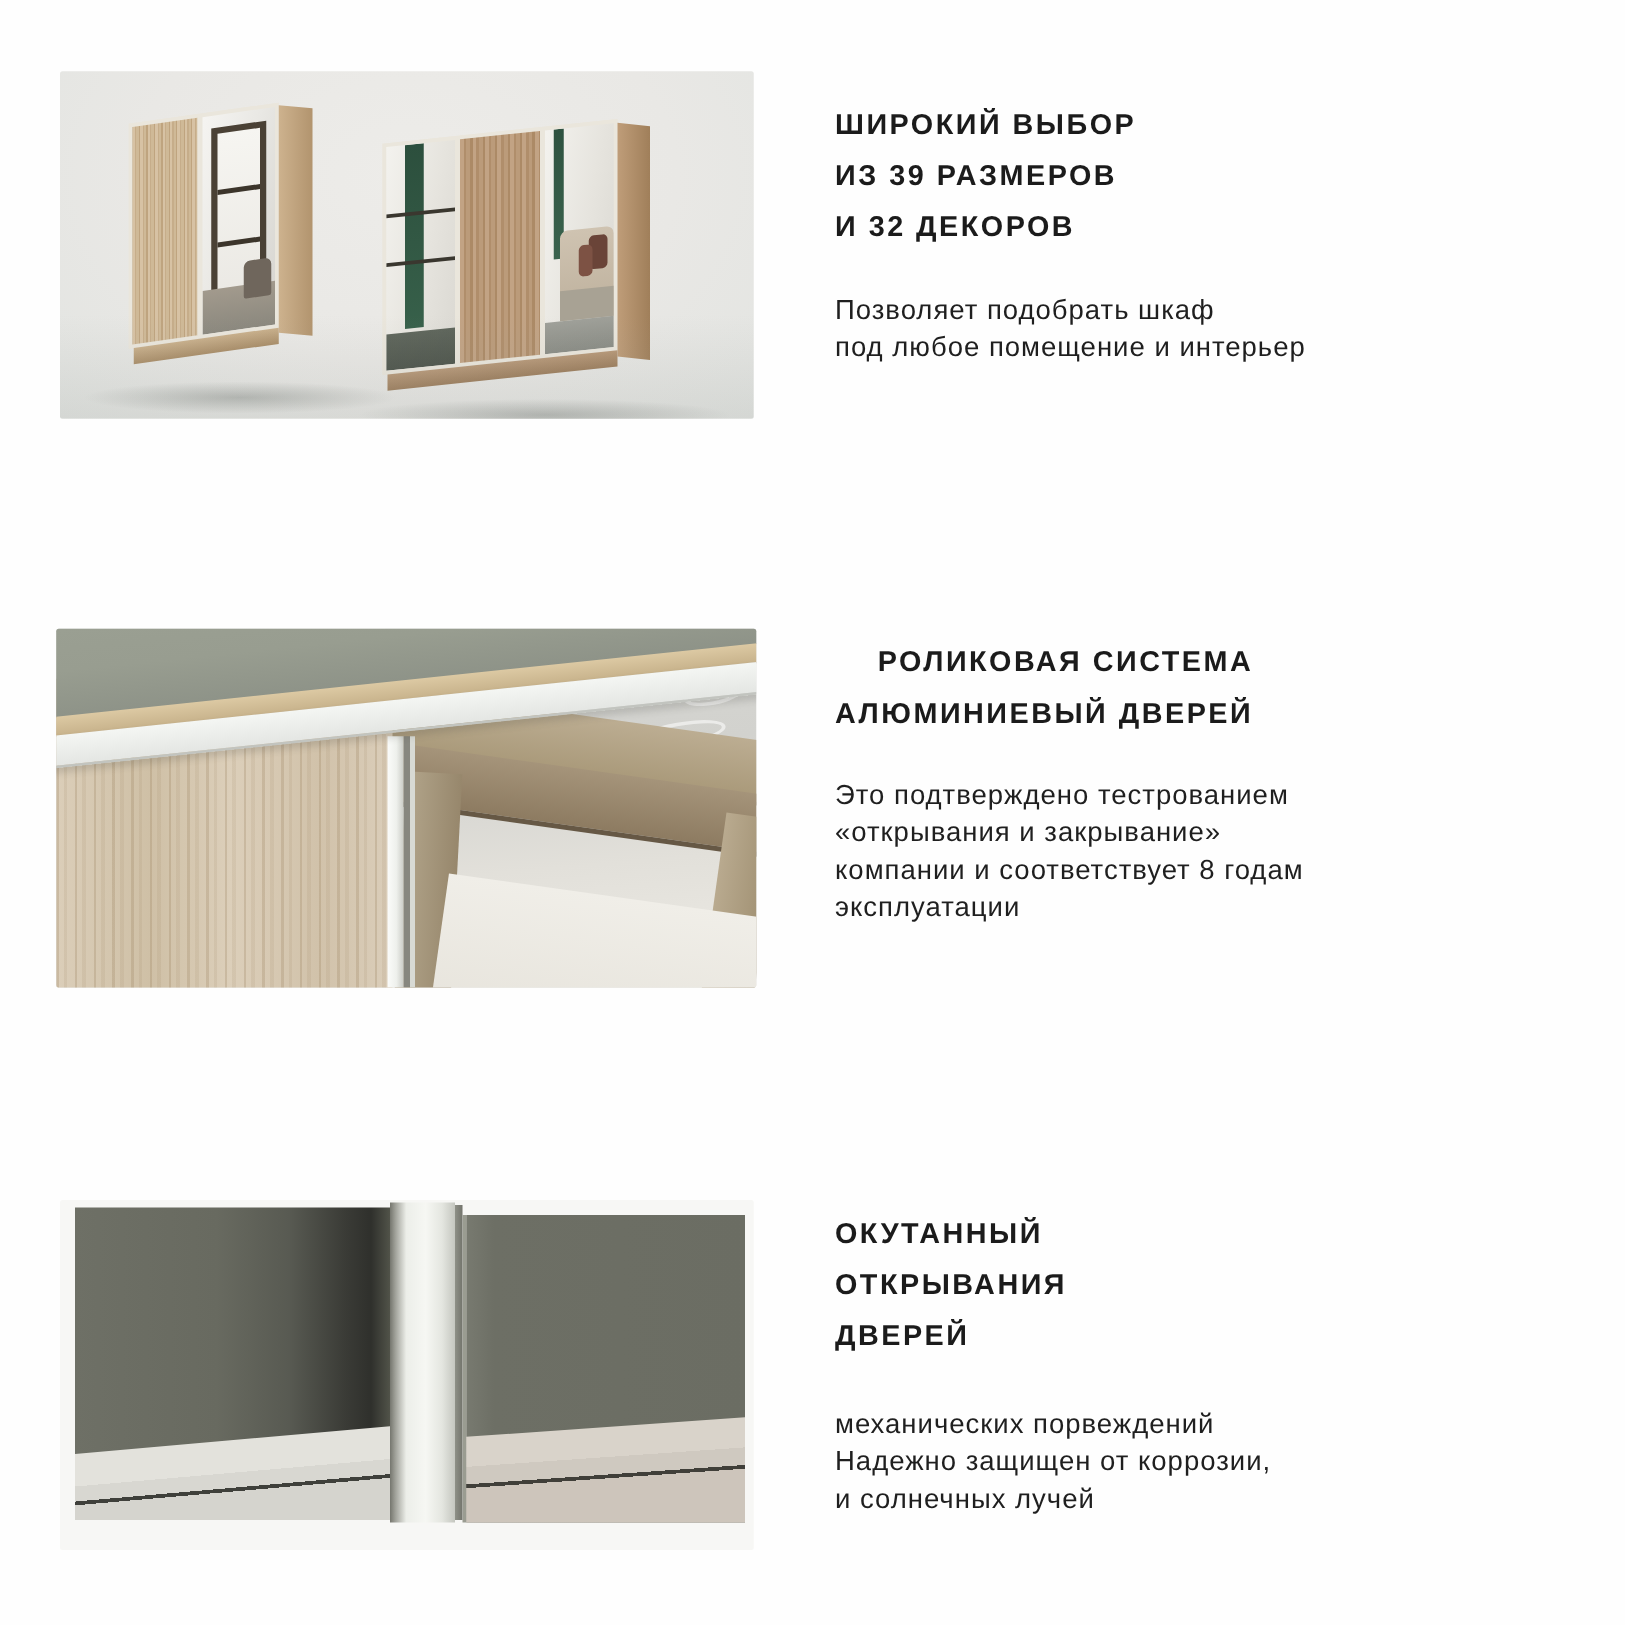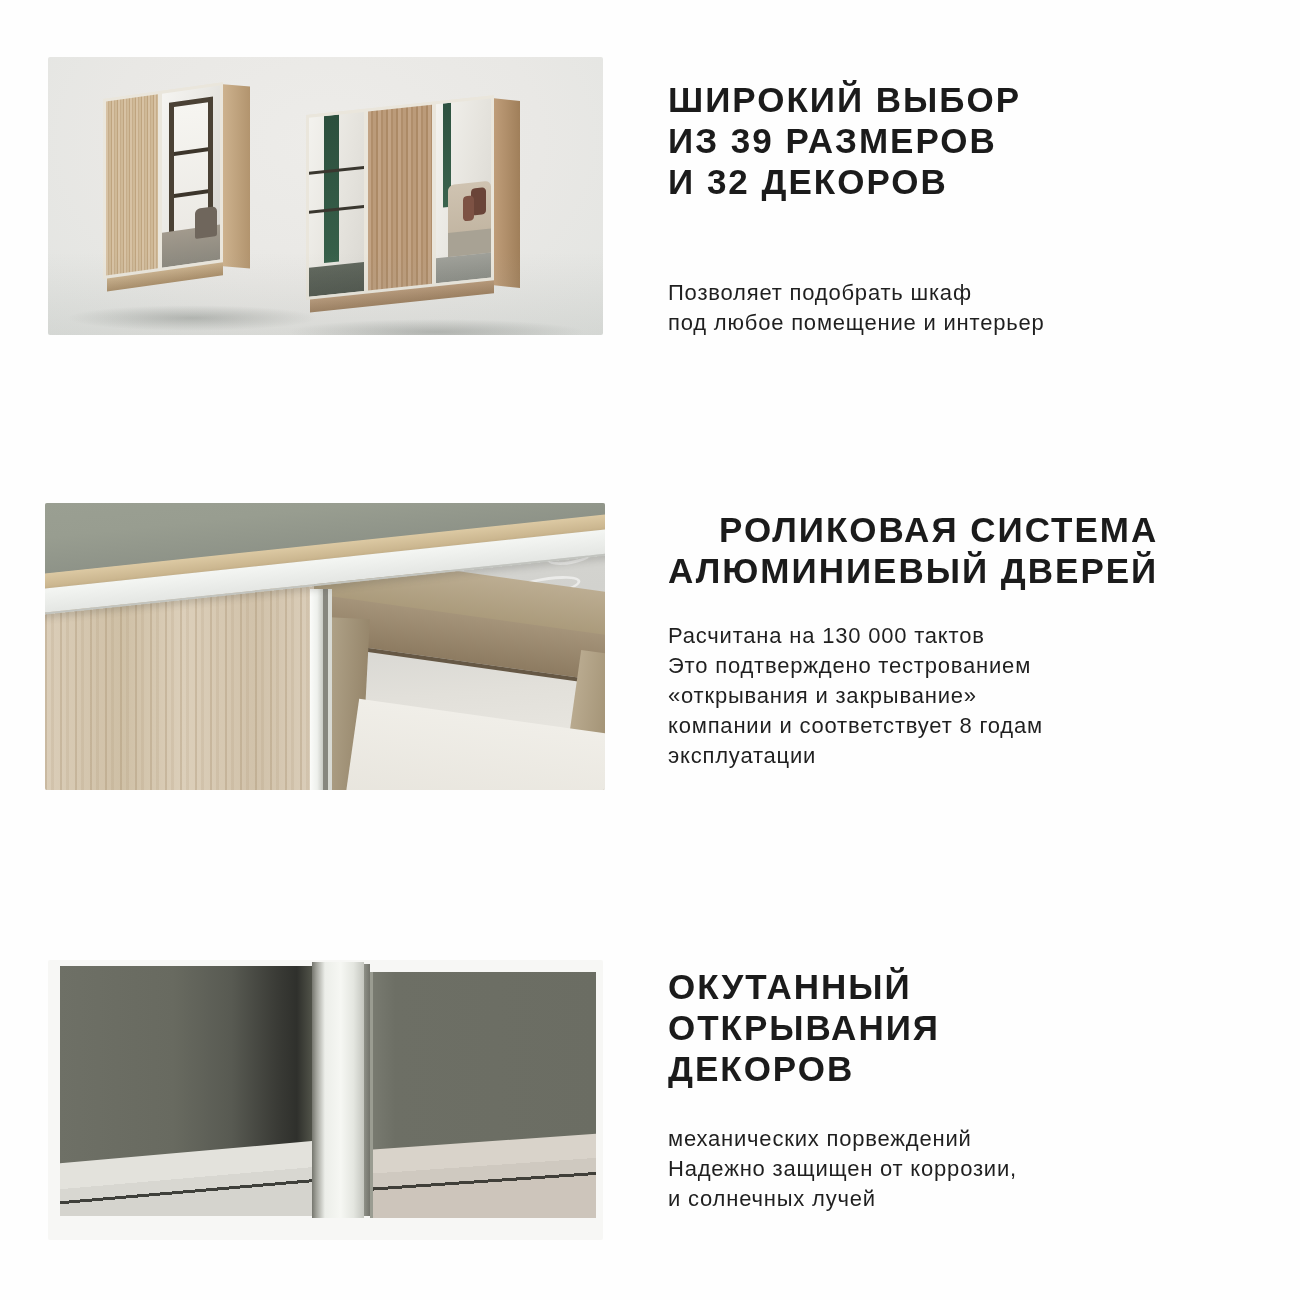--- a/index.html
+++ b/index.html
@@ -1,23 +1,23 @@
 <!DOCTYPE html>
 <html><head>
 <meta charset="utf-8">
 <style>
   html,body{margin:0;padding:0;background:#ffffff;}
   .page{position:relative;width:1300px;height:1300px;background:#fefefe;overflow:hidden;
         font-family:"Liberation Sans",sans-serif;}
   
-  .heading{position:absolute;left:668px;color:#1b1b1b;font-size:35px;font-weight:600;
+  .heading{position:absolute;left:668px;color:#1b1b1b;font-size:23px;font-weight:600;
            letter-spacing:2px;line-height:41px;white-space:nowrap;}
   .bodytext{position:absolute;left:668px;color:#1f1f1f;font-size:22px;font-weight:400;
             letter-spacing:0.8px;line-height:30px;white-space:nowrap;}
-  .h1{top:79px;} .b1{top:233px;margin-top:45px;}
+  .h1{top:79px;} .b1{top:233px;}
   .h2{top:509px;text-align:right;} .b2{top:621px;}
   .h3{top:966px;} .b3{top:1124px;}
   
   .photo{position:absolute;overflow:hidden;border-radius:2px;}
   .photo1{left:48px;top:57px;width:555px;height:278px;
           background:radial-gradient(ellipse at 50% 30%, #edecE9 0%, #e9e8e5 55%, #e2e4e1 100%);}
   .photo1 .floorshade{position:absolute;left:0;right:0;bottom:0;height:30%;
           background:linear-gradient(rgba(150,155,150,0) 0%, rgba(150,155,150,.18) 100%);}
   .photo2{left:45px;top:503px;width:560px;height:287px;background:#d8d8d3;}
   .photo3{left:48px;top:960px;width:555px;height:280px;background:#f7f7f5;}
@@ -192,42 +192,41 @@
     <div class="p2-wall"></div>
     <div class="p2-woodstrip"></div>
     <div class="p2-track"></div>
   </div>
 
   <div class="heading h2">
     <div>РОЛИКОВАЯ СИСТЕМА</div>
     <div>АЛЮМИНИЕВЫЙ ДВЕРЕЙ</div>
   </div>
   <div class="bodytext b2">
-    <div>Расчитана на 130 000 тактов</div>
     <div>Это подтверждено тестрованием</div>
     <div>«открывания и закрывание»</div>
     <div>компании и соответствует 8 годам</div>
     <div>эксплуатации</div>
   </div>
 
   <div class="photo photo3">
     <div class="p3-left">
       <div class="p3-baseL"></div>
     </div>
     <div class="p3-profile"></div>
     <div class="p3-gapline"></div>
     <div class="p3-right">
       <div class="p3-baseR"></div>
     </div>
   </div>
 
   <div class="heading h3">
     <div>ОКУТАННЫЙ</div>
     <div>ОТКРЫВАНИЯ</div>
-    <div>ДЕКОРОВ</div>
+    <div>ДВЕРЕЙ</div>
   </div>
   <div class="bodytext b3">
     <div>механических порвеждений</div>
     <div>Надежно защищен от коррозии,</div>
     <div>и солнечных лучей</div>
   </div>
 
 </div>
 
 </body></html>

